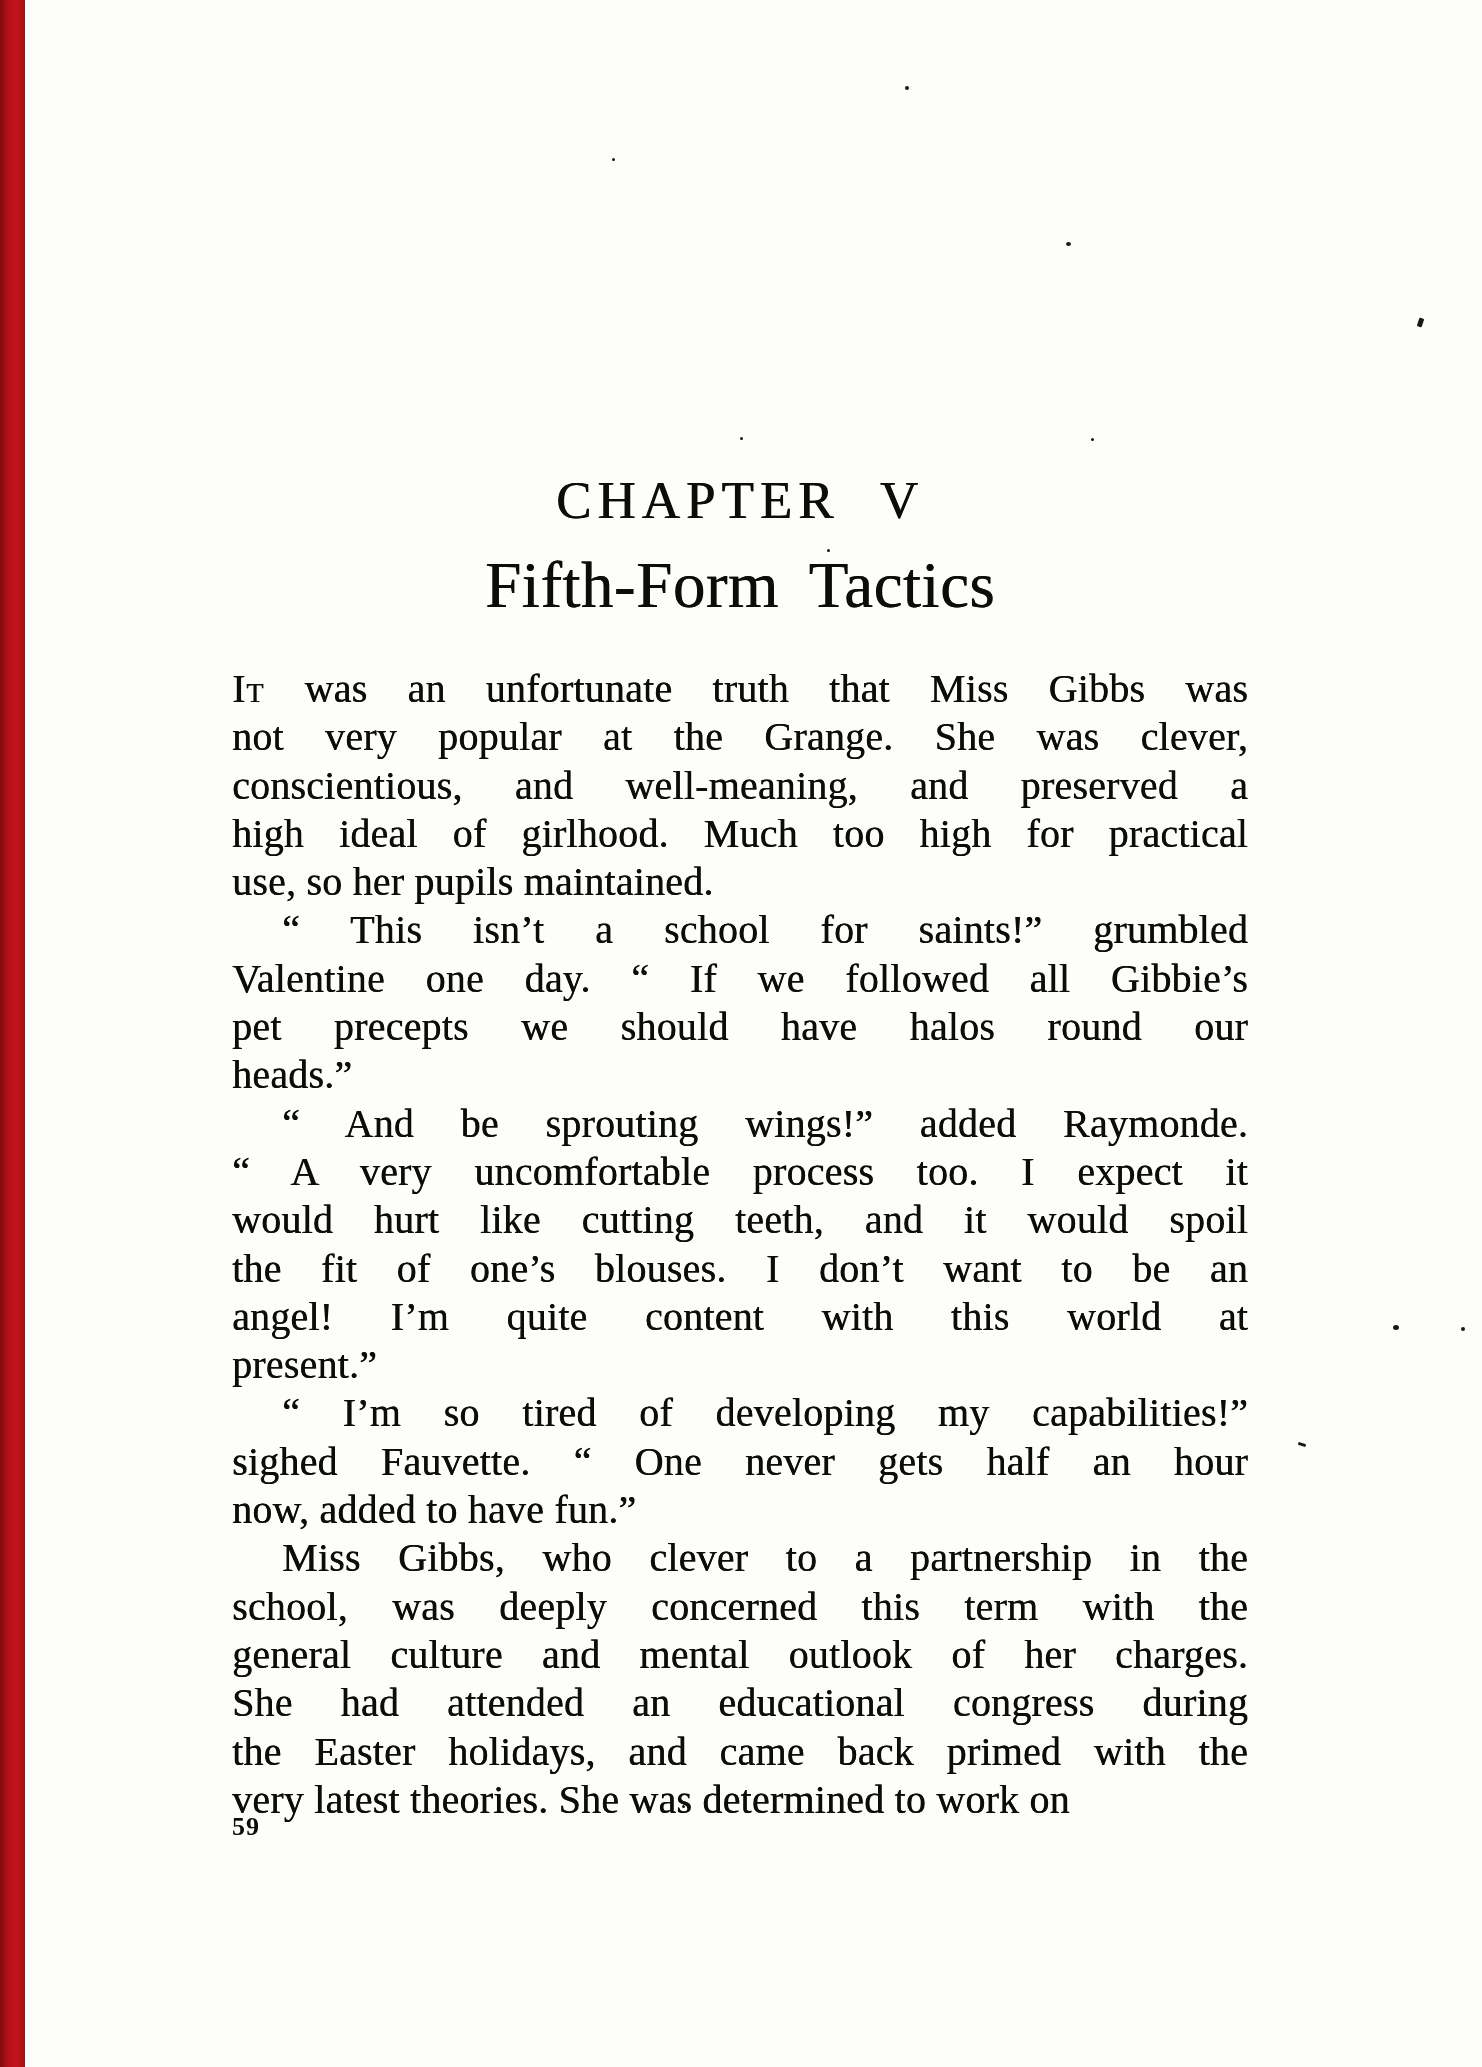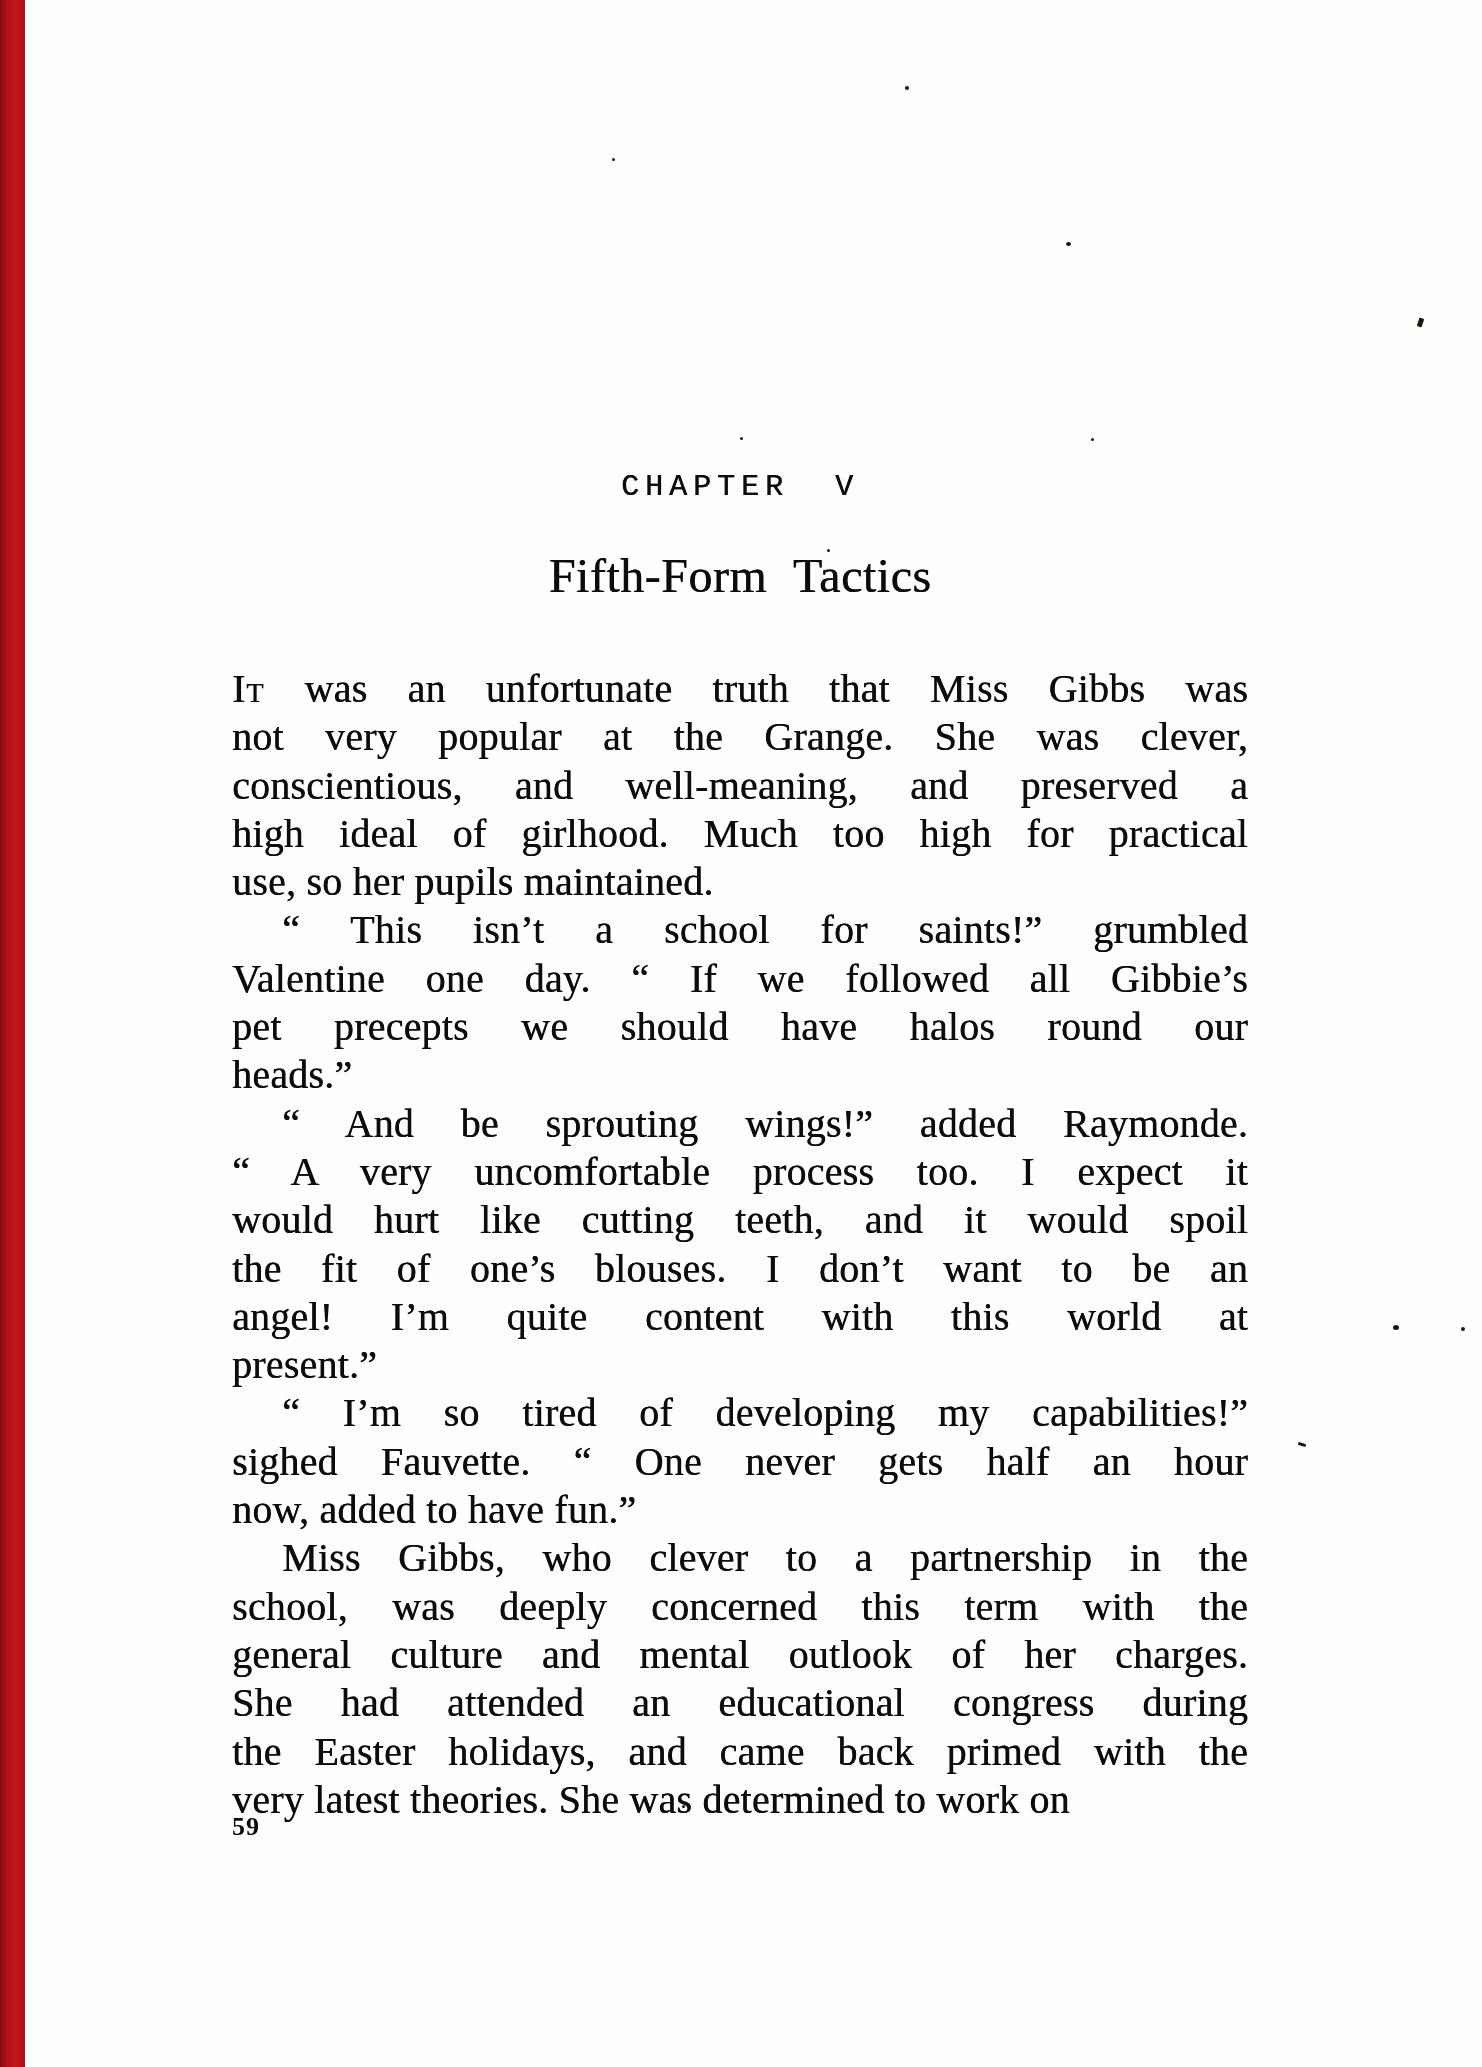--- a/index.html
+++ b/index.html
@@ -18,33 +18,32 @@
     position: absolute;
     left: 0; top: 0;
     width: 25px; height: 100%;
     background: linear-gradient(90deg, #7e0b0e 0%, #b31118 30%, #c2151b 65%, #a81015 100%);
   }
   .chapter-heading {
     position: absolute;
     left: 232px; width: 1016px;
     top: 470px;
     text-align: center;
-    font-size: 30px;
+    font-size: 53px;
     letter-spacing: 6px;
     word-spacing: 22px;
     text-shadow: 0.6px 0 currentColor;
     white-space: nowrap;
-    font-family: Liberation Mono, monospace;
   }
   .book-title {
     position: absolute;
     left: 232px; width: 1016px;
     top: 548px;
     text-align: center;
-    font-size: 48px;
+    font-size: 65px;
     word-spacing: 14px;
     letter-spacing: 0.5px;
     text-shadow: 0.5px 0 currentColor;
     white-space: nowrap;
   }
   .body-text {
     position: absolute;
     left: 232px; top: 665px;
     width: 1016px;
     font-size: 40px;

